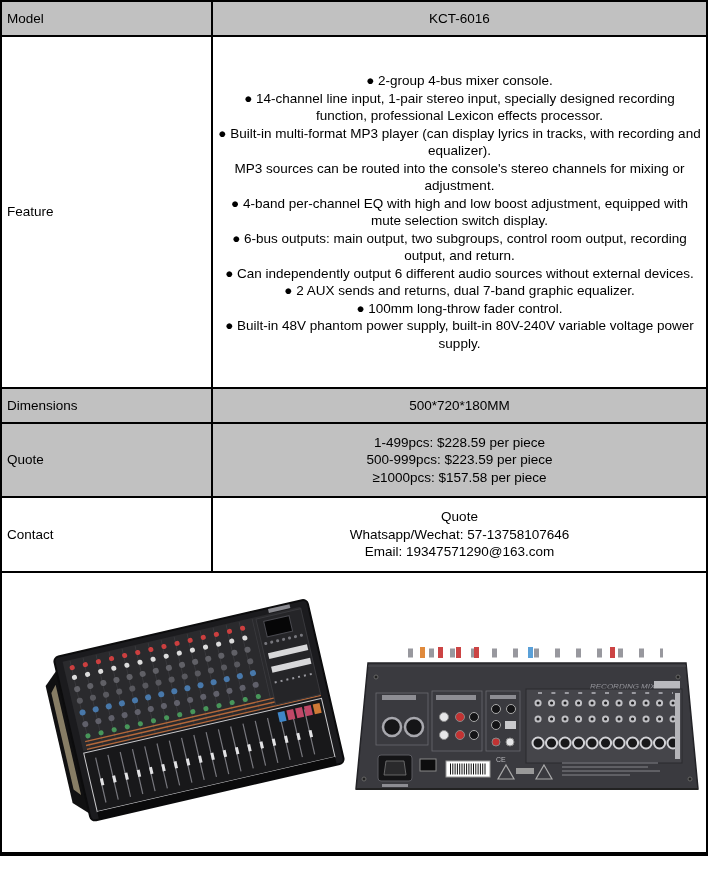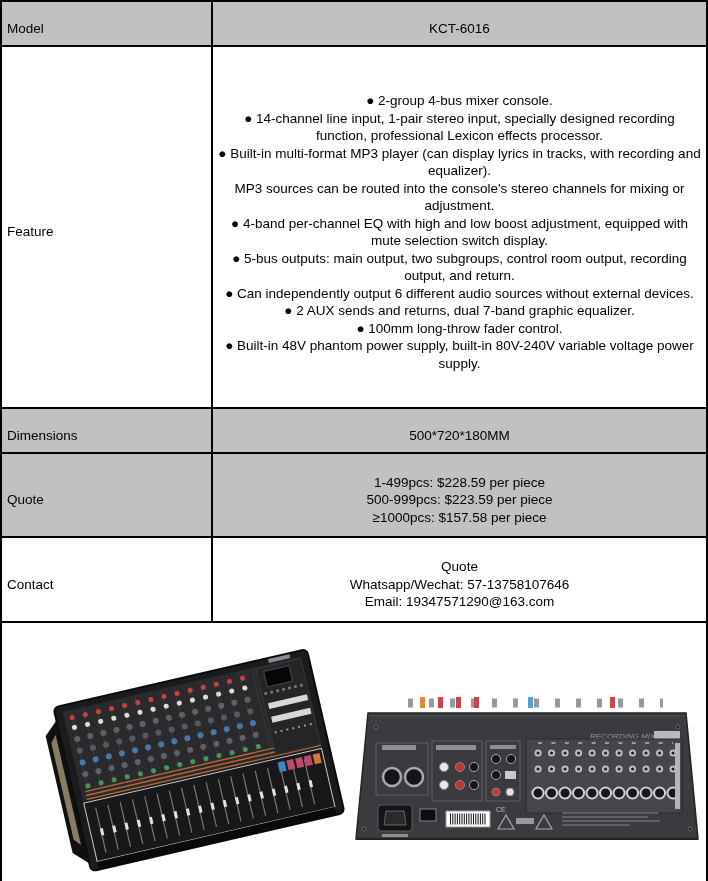--- a/index.html
+++ b/index.html
@@ -1,18 +1,18 @@
 <!DOCTYPE html>
 <html><head>
 <meta charset="utf-8">
 <style>
   html,body{margin:0;padding:0;background:#fff;}
   body{width:708px;height:881px;font-family:"Liberation Sans","DejaVu Sans",sans-serif;color:#000;}
   table.spec{width:708px;border-collapse:collapse;table-layout:fixed;background:#fff;}
-  table.spec td{border:2px solid #000;vertical-align:middle;font-size:13.5px;line-height:17.5px;padding:12px 5px 2px 5px;overflow:hidden;}
+  table.spec td{border:2px solid #000;vertical-align:middle;font-size:13.5px;line-height:17.5px;padding:2px 5px 2px 5px;overflow:hidden;}
   table.spec col.c1{width:211px;}
   tr.gray td{background:#c1c1c1;}
   tr.row-model td{height:29px;}
   tr.row-feature td{height:346px;}
   tr.row-dimensions td{height:29px;}
   tr.row-package td{height:30px;}
   tr.row-quote td{height:68px;margin-left:16px;}
   tr.row-contact td{height:69px;}
   td.val{padding-left:6px;text-align:center;}
   .line{display:block;}
@@ -39,21 +39,21 @@
 
   <tr class="row-feature">
     <td>Feature</td>
     <td class="val">
 
     <span class="line">● 2-group 4-bus mixer console.</span>
           <span class="line">● 14-channel line input, 1-pair stereo input, specially designed recording function, professional Lexicon effects processor.</span>
           <span class="line">● Built-in multi-format MP3 player (can display lyrics in tracks, with recording and equalizer).</span>
           <span class="line">MP3 sources can be routed into the console's stereo channels for mixing or adjustment.</span>
           <span class="line">● 4-band per-channel EQ with high and low boost adjustment, equipped with mute selection switch display.</span>
-          <span class="line">● 5-bus outputs: main output, two subgroups, control room output, recording output, and return.</span>
+          <span class="line">● 6-bus outputs: main output, two subgroups, control room output, recording output, and return.</span>
           <span class="line">● Can independently output 6 different audio sources without external devices.</span>
           <span class="line">● 2 AUX sends and returns, dual 7-band graphic equalizer.</span>
           <span class="line">● 100mm long-throw fader control.</span>
           <span class="line">● Built-in 48V phantom power supply, built-in 80V-240V variable voltage power supply.</span>
         </td>
   </tr>
 
   <tr class="gray row-dimensions">
     <td>Dimensions</td>
     <td class="val">500*720*180MM</td>

